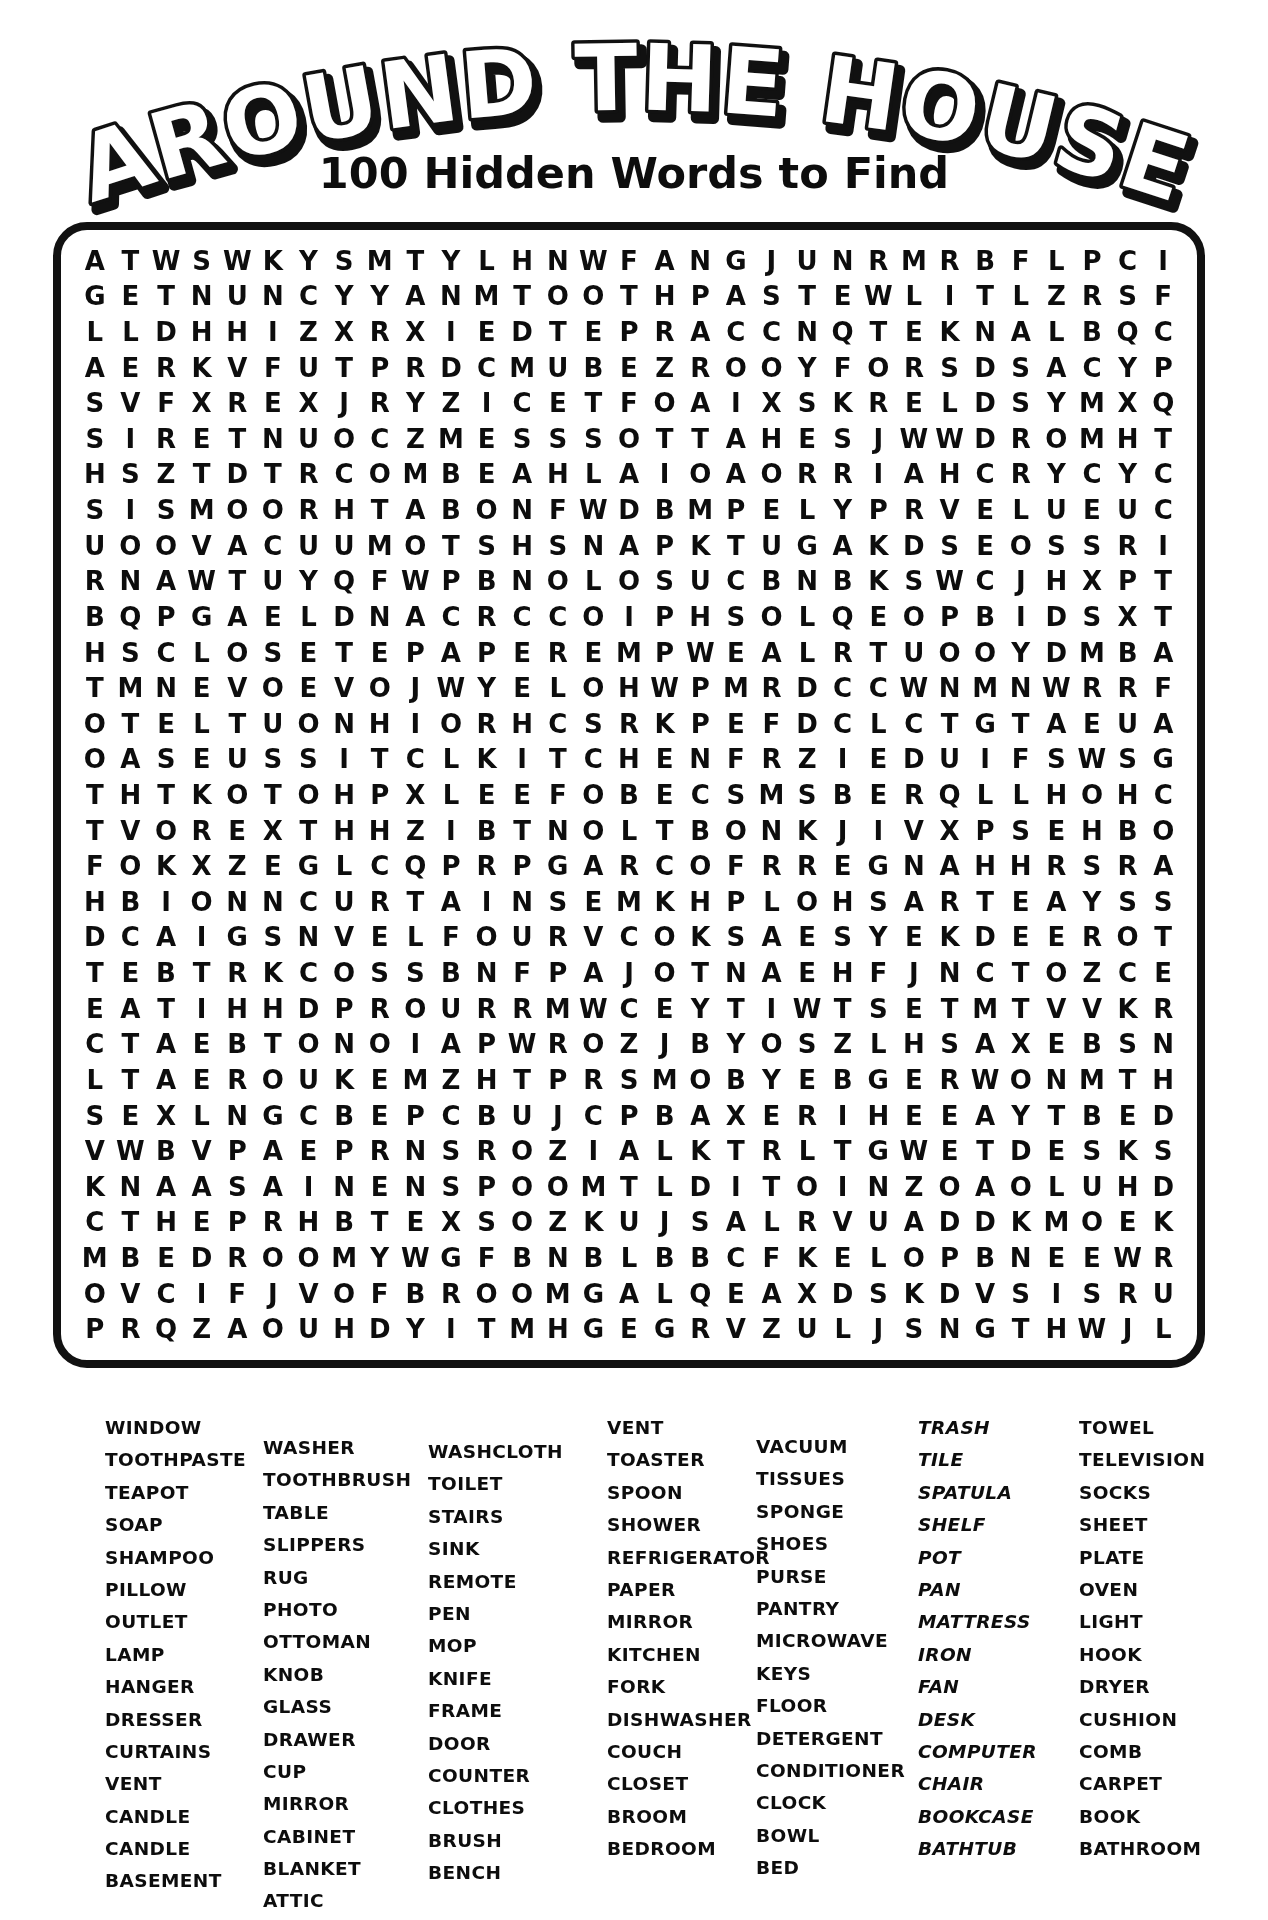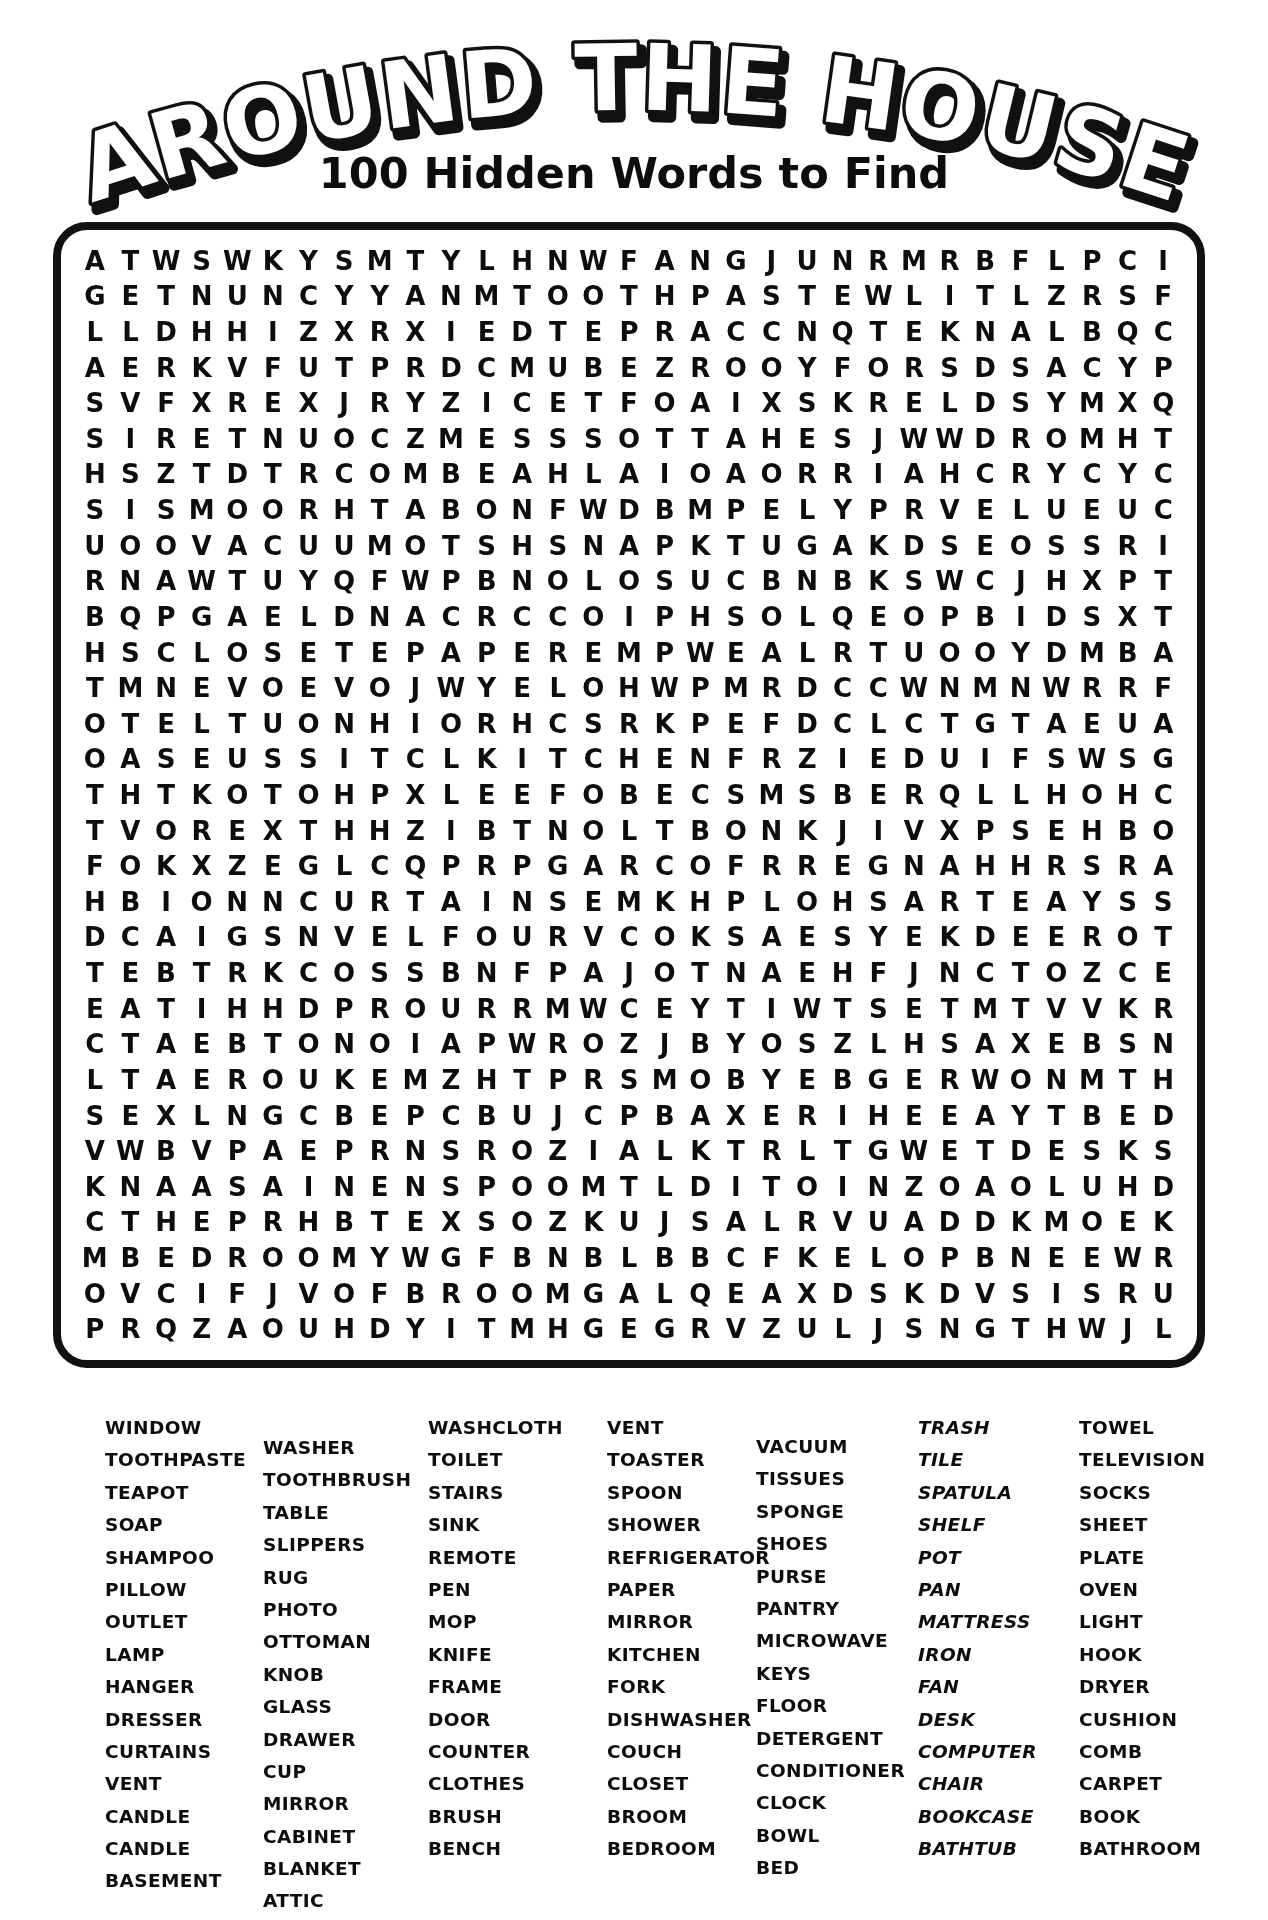--- a/index.html
+++ b/index.html
@@ -126,21 +126,21 @@
         <div class="word-item">OTTOMAN</div>
         <div class="word-item">KNOB</div>
         <div class="word-item">GLASS</div>
         <div class="word-item">DRAWER</div>
         <div class="word-item">CUP</div>
         <div class="word-item">MIRROR</div>
         <div class="word-item">CABINET</div>
         <div class="word-item">BLANKET</div>
         <div class="word-item">ATTIC</div>
       </div>
-      <div class="word-col" style="left: 428px;">
+      <div class="word-col" style="left: 428px; margin-top: 24px;">
         <div class="word-item">WASHCLOTH</div>
         <div class="word-item">TOILET</div>
         <div class="word-item">STAIRS</div>
         <div class="word-item">SINK</div>
         <div class="word-item">REMOTE</div>
         <div class="word-item">PEN</div>
         <div class="word-item">MOP</div>
         <div class="word-item">KNIFE</div>
         <div class="word-item">FRAME</div>
         <div class="word-item">DOOR</div>

